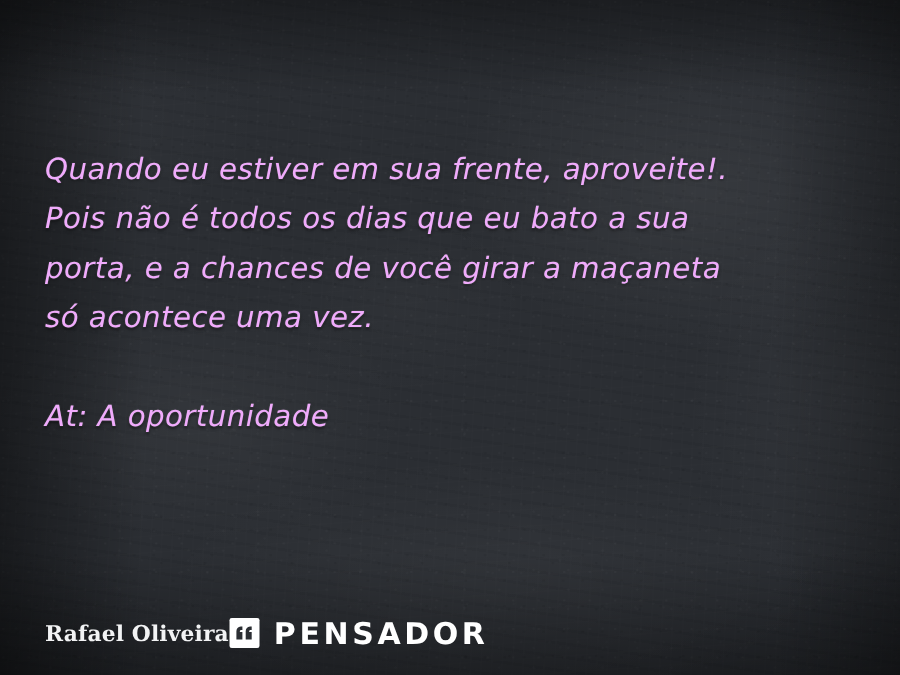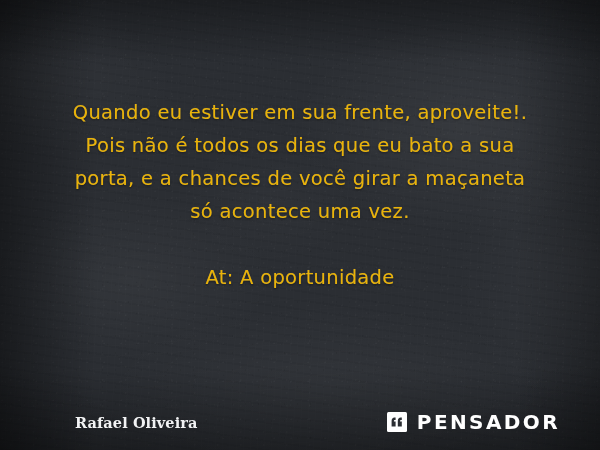--- a/index.html
+++ b/index.html
@@ -62,44 +62,44 @@
       linear-gradient(to bottom, rgba(0,0,0,0.36), rgba(0,0,0,0) 14%, rgba(0,0,0,0) 82%, rgba(0,0,0,0.34)),
       radial-gradient(ellipse 105% 105% at 50% 45%, rgba(0,0,0,0) 52%, rgba(0,0,0,0.34) 100%);
   }
 
   
   .quote-block {
     position: absolute;
     left: 30px;
     right: 30px;
     top: 96px;
-    text-align: center;
-    color: #eab308;
+    text-align: left;
+    color: #f0abfc;
     font-family: "DejaVu Sans", sans-serif;
     font-size: 19.5px;
+    font-style: italic;
     font-weight: 400;
     line-height: 33px;
     letter-spacing: 0.3px;
     white-space: pre-wrap;
     text-shadow: 0 0 1px rgba(255,255,255,0.28), 0 1px 2px rgba(0,0,0,0.55);
   }
 
   
   .footer {
     position: absolute;
     left: 0;
     right: 0;
     bottom: 0;
     height: 56px;
     display: flex;
     align-items: center;
-    justify-content: space-between;
+    justify-content: flex-start;
     padding: 0 40px 0 30px;
     box-sizing: border-box;
-    margin-left: 45px;
   }
   .author {
     color: #f2f3f4;
     font-family: "DejaVu Serif", serif;
     font-size: 14.5px;
     font-weight: 700;
     letter-spacing: 0.1px;
     white-space: nowrap;
   }
   .brand {

